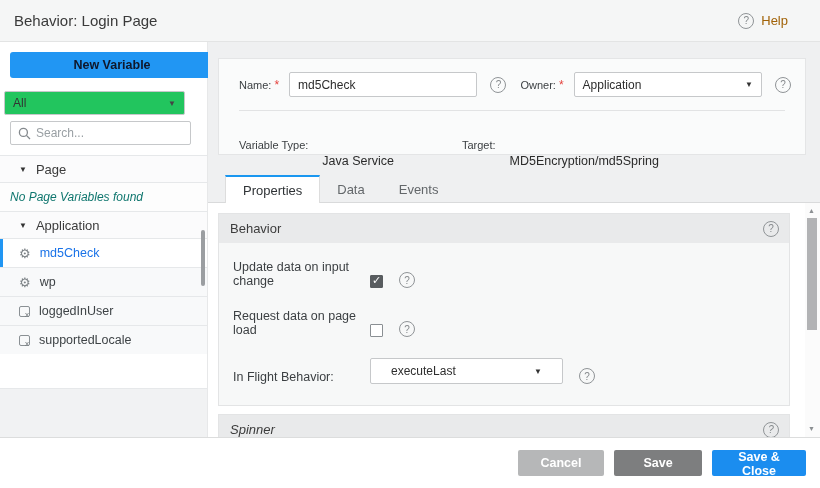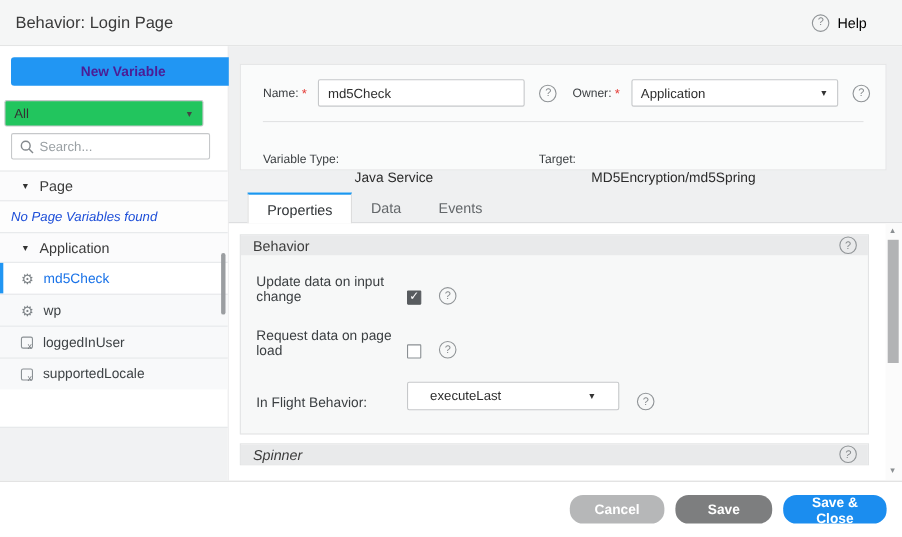--- a/index.html
+++ b/index.html
@@ -5,33 +5,33 @@
   * { margin:0; padding:0; box-sizing:border-box; }
   html,body { width:820px; height:488px; }
   body { font-family:"Liberation Sans", sans-serif; background:#fff; color:#3b3f42; overflow:hidden; }
   .app { position:relative; width:820px; height:488px; background:#fff; overflow:hidden; }
 
   
   .header { position:absolute; top:0; left:0; right:0; height:42px; background:#f5f6f6; border-bottom:1px solid #e3e4e4; display:flex; align-items:center; }
   .header .title { font-size:15px; color:#3a3a3a; padding-left:14px; }
   .header .help { margin-left:auto; margin-right:32px; display:flex; align-items:center; gap:7px; cursor:pointer; }
   .help-circle { width:16px; height:16px; border:1px solid #909497; border-radius:50%; color:#85898c; font-size:10px; display:flex; align-items:center; justify-content:center; }
-  .header .help-label { font-size:13px; color:#000000; }
+  .header .help-label { font-size:13px; color:#a16207; }
 
   
   .sidebar { position:absolute; top:42px; left:0; width:208px; bottom:51px; background:#fff; border-right:1px solid #e7e8e9; }
-  .btn-new { display:block; margin:10px 10px 0 10px; width:204px; height:26px; background:#2196f3; color:#4c1d95; border:none; border-radius:3px; font-size:12.5px; font-weight:bold; font-family:"Liberation Sans",sans-serif; cursor:pointer; }
+  .btn-new { display:block; margin:10px 10px 0 10px; width:204px; height:26px; background:#2196f3; color:#0f172a; border:none; border-radius:3px; font-size:12.5px; font-weight:bold; font-family:"Liberation Sans",sans-serif; cursor:pointer; }
   .sb-select { margin:13px 10px 0 4px; width:181px; height:24px; border:1px solid #c6c8ca; background:#22c55e; border-radius:2px; display:flex; align-items:center; font-size:12px; color:#333; padding:0 8px; cursor:pointer; }
   .sb-select .arrow { margin-left:auto; font-size:8px; color:#444; }
   .sb-search { margin:6px 10px 10px 10px; width:181px; height:24px; border:1px solid #c6c8ca; background:#fff; border-radius:2px; display:flex; align-items:center; padding:0 7px; gap:5px; }
   .sb-search input { border:none; outline:none; flex:1; font-size:12px; color:#333; font-family:"Liberation Sans",sans-serif; background:transparent; width:100px; }
   .sb-search input::placeholder { color:#9aa0a4; }
   .tree-header { height:27px; display:flex; align-items:center; gap:9px; padding-left:19px; border-top:1px solid #e6e8ea; background:#fbfbfc; font-size:13px; color:#3b3b3b; cursor:pointer; }
   .tree-header .tri { font-size:8px; color:#333; }
-  .tree-empty { height:29px; display:flex; align-items:center; padding-left:10px; font-size:12px; font-style:italic; color:#1d4ed8; border-top:1px solid #e6e8ea; background:#fdfdfd; }
+  .tree-empty { height:29px; display:flex; align-items:center; padding-left:10px; font-size:12px; font-style:italic; color:#0f766e; border-top:1px solid #e6e8ea; background:#fdfdfd; }
   .var-row { height:29px; display:flex; align-items:center; gap:9px; padding-left:19px; border-top:1px solid #e6e8ea; background:#f8f9fa; font-size:12.5px; color:#3e4346; cursor:pointer; position:relative; }
   .var-row.selected { background:#fff; color:#1a73e8; }
   .var-row.selected::before { content:""; position:absolute; left:0; top:0; bottom:0; width:3px; background:#2196f3; }
   .var-row .gear { font-size:13px; color:#7d8art3; color:#7d8387; line-height:1; }
   .var-icon-box { width:11px; height:11px; border:1px solid #8a9094; border-radius:2px; position:relative; flex:0 0 auto; }
   .var-icon-box span { position:absolute; right:0px; bottom:-3px; font-size:8px; color:#6f7579; }
   .sidebar-filler { position:absolute; left:0; right:0; top:346px; bottom:0; background:#f1f2f3; border-top:1px solid #e6e8ea; }
   .sb-scroll-thumb { position:absolute; right:2px; top:188px; width:4px; height:56px; background:#9b9ea1; border-radius:2px; }
 
   
@@ -41,51 +41,51 @@
   .fp-row1 { display:flex; align-items:center; padding:13px 0 0 20px; }
   .lbl { font-size:11px; color:#3b3f42; }
   .req { color:#e5433e; margin-left:3px; font-size:12px; }
   .text-input { margin-left:10px; width:190px; height:25px; border:1px solid #c6c8ca; border-radius:2px; background:#fff; font-size:12px; color:#2d2d2d; padding:0 8px; font-family:"Liberation Sans",sans-serif; outline:none; }
   .fake-select { margin-left:10px; width:190px; height:25px; border:1px solid #c6c8ca; border-radius:2px; background:#fff; display:flex; align-items:center; font-size:12px; color:#2d2d2d; padding:0 8px; cursor:pointer; }
   .fake-select .arrow { margin-left:auto; font-size:8px; color:#333; }
   .fp-help { margin:0 14px 0 13px; flex:0 0 auto; cursor:pointer; }
   .fp-divider { margin:13px 20px 0 20px; border-top:1px solid #e2e3e4; }
   .fp-row2 { display:flex; align-items:center; padding:11px 0 0 20px; font-size:12.5px; }
   .fp-row2 .val { color:#2b2b2b; margin-left:14px;margin-top:32px; }
-  .fp-target { margin-left:96px; }
+  .fp-target { margin-left:68px; }
 
   
   .tabbar { position:absolute; left:0; right:0; top:133px; height:28px; display:flex; align-items:flex-end; padding-left:17px; }
   .tabbar::after { content:""; position:absolute; left:0; right:0; bottom:0; height:1px; background:#d9dadb; }
   .tab { height:28px; display:flex; align-items:center; padding:0 17px; font-size:13px; color:#63676a; cursor:pointer; position:relative; z-index:2; }
   .tab.active { background:#fff; color:#2f3336; border-left:1px solid #ddd; border-right:1px solid #ddd; border-top:2px solid #1a97f0; }
 
   
   .content { position:absolute; left:0; right:0; top:161px; bottom:0; background:#fff; overflow:hidden; }
   .panel { margin:10px 0 0 10px; width:572px; border:1px solid #e3e4e5; background:#f7f8f8; }
-  .panel-header { height:18px; background:#e9eaeb; display:flex; align-items:center; padding:0 10px 0 11px; font-size:13px; color:#3c3c3c; }
+  .panel-header { height:29px; background:#e9eaeb; display:flex; align-items:center; padding:0 10px 0 11px; font-size:13px; color:#3c3c3c; }
   .panel-header .help-circle { margin-left:auto; cursor:pointer; }
   .prow { display:flex; align-items:flex-end; padding-left:14px; margin:17px 0 21px 0; }
   .prow .plabel { font-size:12.5px; color:#3b3f42; width:137px; }
   .checkbox { width:13px; height:13px; border:1px solid #8a8f93; border-radius:1px; background:#fff; position:relative; cursor:pointer; flex:0 0 auto; }
   .checkbox.checked { background:#585c5f; border-color:#585c5f; }
   .checkbox.checked span { position:absolute; top:-2px; left:1px; color:#fff; font-size:11px; }
   .prow .rhelp { margin-left:16px; cursor:pointer; }
   .ctl-select { width:193px; height:26px; border:1px solid #c6c8ca; border-radius:2px; background:#fff; display:flex; align-items:center; font-size:12px; color:#2d2d2d; padding:0 20px; cursor:pointer; }
   .ctl-select .arrow { margin-left:auto; font-size:8px; color:#333; }
 
   
   .vscroll { position:absolute; right:0; top:0; bottom:0; width:15px; background:#fbfbfb; }
   .vscroll .up { position:absolute; top:4px; left:3px; font-size:7px; color:#8b8f92; cursor:pointer; }
   .vscroll .down { position:absolute; bottom:5px; left:3px; font-size:7px; color:#8b8f92; cursor:pointer; }
   .vscroll .thumb { position:absolute; top:15px; left:2px; width:10px; height:112px; background:#b2b3b5; cursor:grab; }
 
   
   .footer { position:absolute; left:0; right:0; bottom:0; height:51px; background:#fff; border-top:1px solid #dcdddd; display:flex; align-items:center; justify-content:flex-end; gap:10px; padding-right:14px; }
-  .btn { height:26px; border:none; border-radius:12px; color:#fff; font-size:12.5px; font-weight:bold; font-family:"Liberation Sans",sans-serif; cursor:pointer; padding:0 10px; }
+  .btn { height:26px; border:none; border-radius:2px; color:#fff; font-size:12.5px; font-weight:bold; font-family:"Liberation Sans",sans-serif; cursor:pointer; padding:0 10px; }
   .btn-cancel { background:#b6b7b8; width:86px; }
   .btn-save { background:#7d7e7f; width:88px; }
   .btn-saveclose { background:#1b8def; width:94px; }
 
   .mag-icon { flex:0 0 auto; }
 </style>
 </head>
 <body>
 
 <div class="app">

